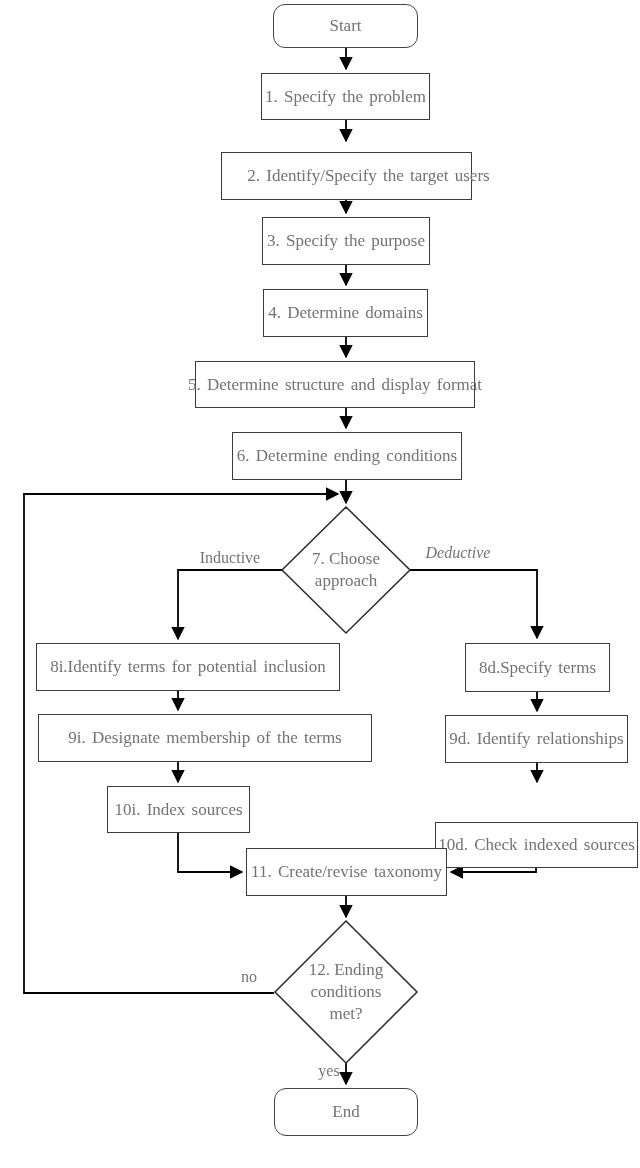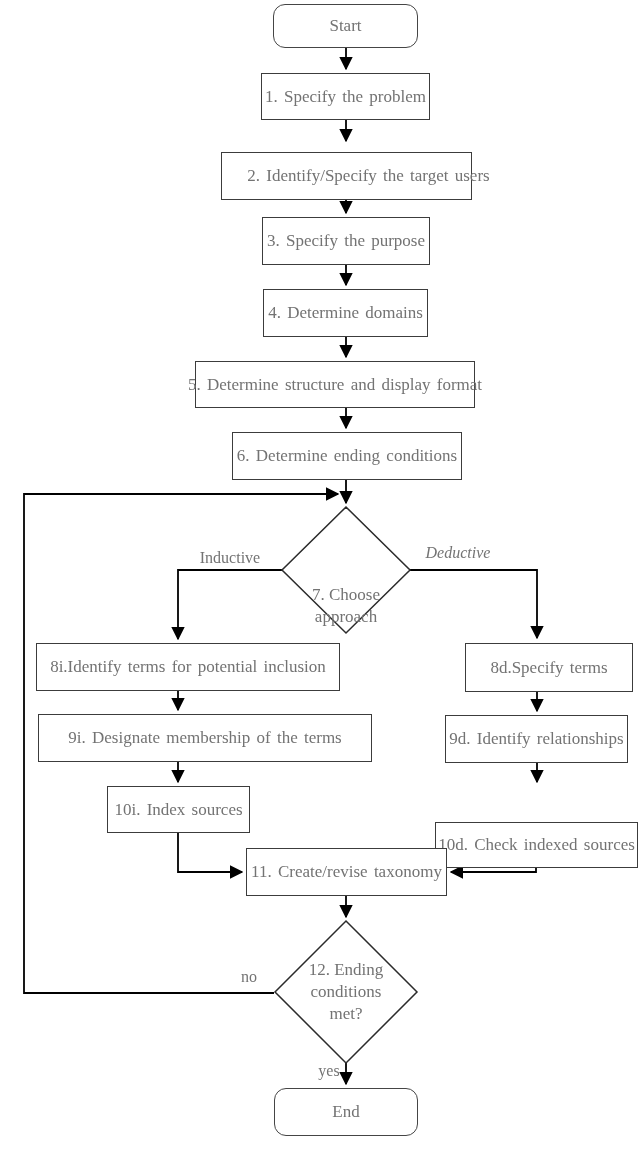--- a/index.html
+++ b/index.html
@@ -85,29 +85,29 @@
   <div class="node" style="left:221px;top:152px;width:251px;height:48px;padding-left:44px;">2. Identify/Specify the target users</div>
 
   <div class="node" style="left:262px;top:217px;width:168px;height:48px;">3. Specify the purpose</div>
 
   <div class="node" style="left:263px;top:289px;width:165px;height:48px;">4. Determine domains</div>
 
   <div class="node" style="left:195px;top:361px;width:280px;height:47px;">5. Determine structure and display format</div>
 
   <div class="node" style="left:232px;top:432px;width:230px;height:48px;">6. Determine ending conditions</div>
 
-  <div class="diamond-label" style="left:294px;top:542px;width:104px;height:56px;margin-top:36px;">7. Choose approach</div>
+  <div class="diamond-label" style="left:294px;top:542px;width:104px;height:56px;">7. Choose approach</div>
 
   <div class="node" style="left:36px;top:643px;width:304px;height:48px;">8i.Identify terms for potential inclusion</div>
 
   <div class="node" style="left:38px;top:714px;width:334px;height:48px;">9i. Designate membership of the terms</div>
 
   <div class="node" style="left:107px;top:786px;width:143px;height:47px;">10i. Index sources</div>
 
-  <div class="node" style="left:465px;top:643px;width:168px;height:49px;">8d.Specify terms</div>
+  <div class="node" style="left:465px;top:643px;width:145px;height:49px;">8d.Specify terms</div>
 
   <div class="node" style="left:445px;top:715px;width:183px;height:48px;">9d. Identify relationships</div>
 
   <div class="node" style="left:435px;top:822px;width:203px;height:46px;">10d. Check indexed sources</div>
 
   <div class="node" style="left:246px;top:848px;width:201px;height:48px;">11. Create/revise taxonomy</div>
 
   <div class="diamond-label" style="left:296px;top:950px;width:100px;height:84px;">12. Ending conditions met?</div>
 
   <div class="node terminal" style="left:274px;top:1088px;width:144px;height:48px;">End</div>

